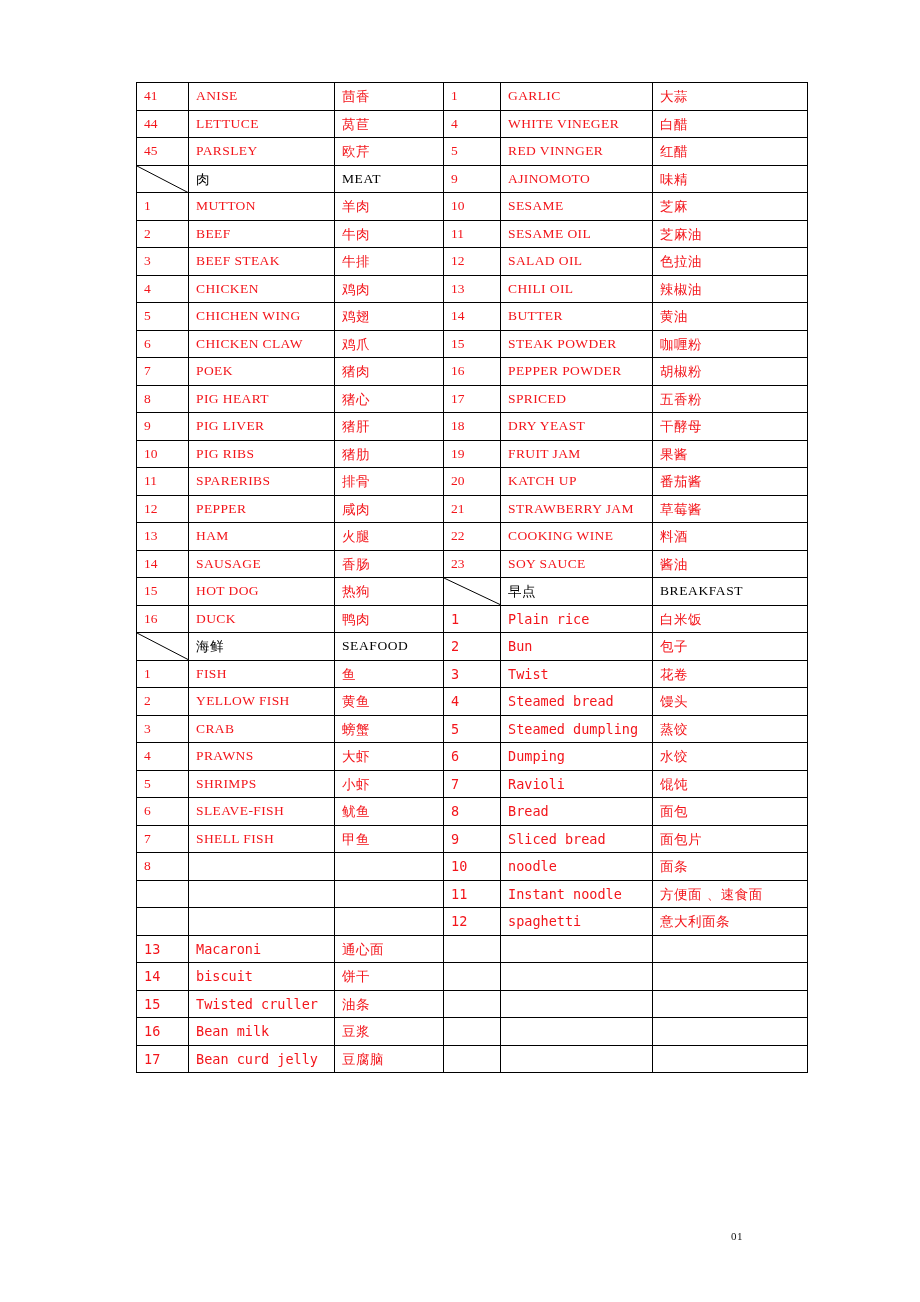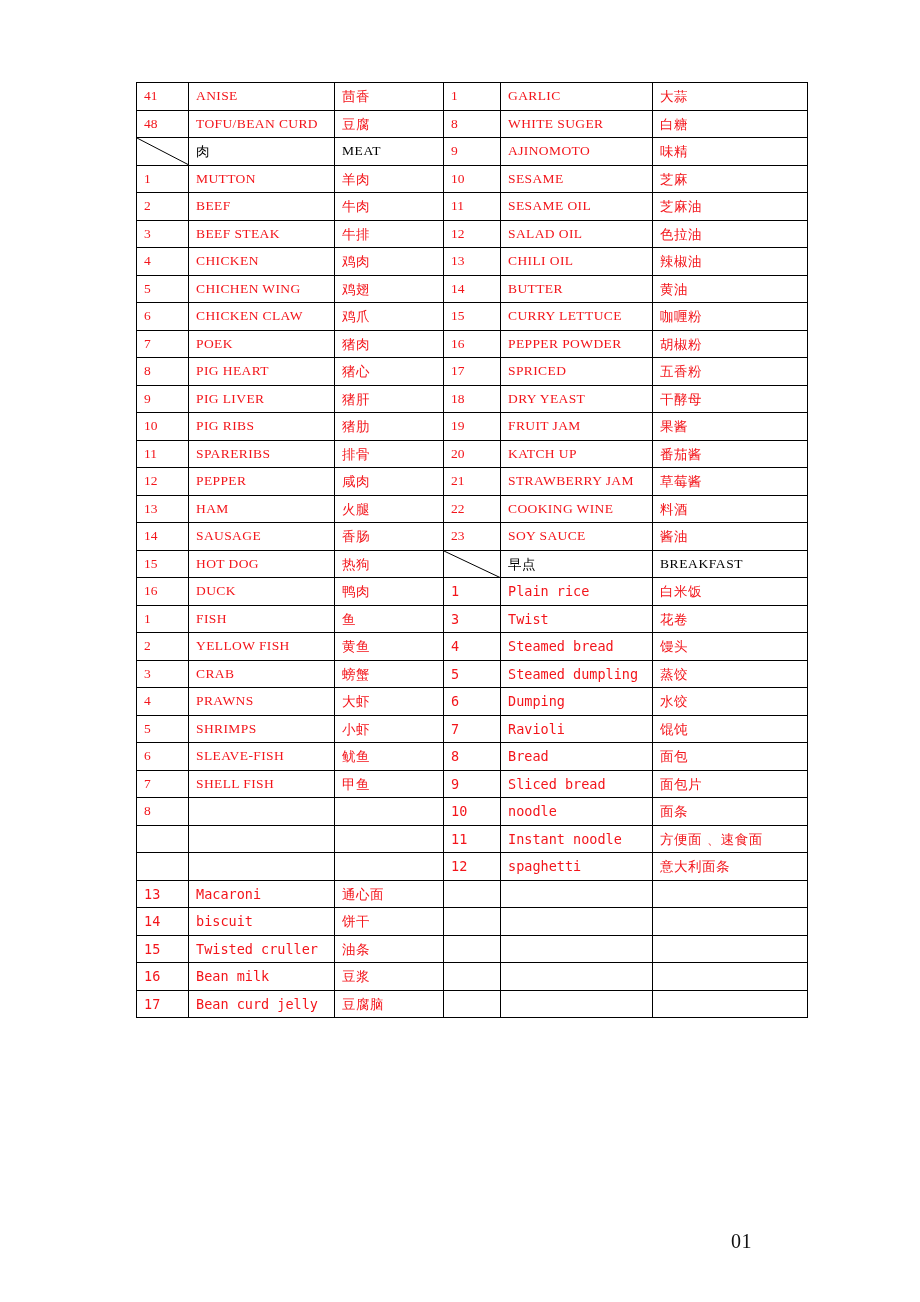--- a/index.html
+++ b/index.html
@@ -43,21 +43,21 @@
   
   td.hdr{color:#000000;}
   td.hdr.zh{font-family:"DejaVu Sans","Liberation Sans",sans-serif;font-size:14px;color:#000;}
   td.hdr.en{color:#000000;font-size:13.5px;letter-spacing:0.6px;}
   
   td.slash{position:relative;padding:0;}
   td.slash svg{position:absolute;left:0;top:0;width:100%;height:100%;display:block;}
 
   .pagenum{
     position:absolute;left:731px;top:1230px;
-    font-size:20px;color:#111;
+    font-size:11px;color:#111;
     font-family:"Liberation Serif","DejaVu Serif",serif;
     letter-spacing:0.5px;
   }
 </style>
 </head>
 <body>
 
 <div class="page">
 
   <table class="glossary">
@@ -72,26 +72,34 @@
     <tbody id="glossary-body">
         <tr>
           <td class="num">41</td>
           <td class="en">ANISE</td>
           <td class="zh">茴香</td>
           <td class="num">1</td>
           <td class="en">GARLIC</td>
           <td class="zh">大蒜</td>
         </tr>
         <tr>
-          <td class="num">48</td>
-          <td class="en">TOFU/BEAN CURD</td>
-          <td class="zh">豆腐</td>
-          <td class="num">8</td>
-          <td class="en">WHITE SUGER</td>
-          <td class="zh">白糖</td>
+          <td class="num">44</td>
+          <td class="en">LETTUCE</td>
+          <td class="zh">莴苣</td>
+          <td class="num">4</td>
+          <td class="en">WHITE VINEGER</td>
+          <td class="zh">白醋</td>
+        </tr>
+        <tr>
+          <td class="num">45</td>
+          <td class="en">PARSLEY</td>
+          <td class="zh">欧芹</td>
+          <td class="num">5</td>
+          <td class="en">RED VINNGER</td>
+          <td class="zh">红醋</td>
         </tr>
         <tr>
           <td class="num slash">
             <svg viewBox="0 0 52 28" preserveAspectRatio="none" aria-hidden="true">
               <line x1="0" y1="0" x2="52" y2="28" stroke="#000" stroke-width="1" vector-effect="non-scaling-stroke"></line>
             </svg>
           </td>
           <td class="en hdr zh">肉</td>
           <td class="hdr en">MEAT</td>
           <td class="num">9</td>
@@ -136,21 +144,21 @@
           <td class="zh">鸡翅</td>
           <td class="num">14</td>
           <td class="en">BUTTER</td>
           <td class="zh">黄油</td>
         </tr>
         <tr>
           <td class="num">6</td>
           <td class="en">CHICKEN CLAW</td>
           <td class="zh">鸡爪</td>
           <td class="num">15</td>
-          <td class="en">CURRY LETTUCE</td>
+          <td class="en">STEAK POWDER</td>
           <td class="zh">咖喱粉</td>
         </tr>
         <tr>
           <td class="num">7</td>
           <td class="en">POEK</td>
           <td class="zh">猪肉</td>
           <td class="num">16</td>
           <td class="en">PEPPER POWDER</td>
           <td class="zh">胡椒粉</td>
         </tr>
@@ -224,20 +232,32 @@
         </tr>
         <tr>
           <td class="num">16</td>
           <td class="en">DUCK</td>
           <td class="zh">鸭肉</td>
           <td class="num mono">1</td>
           <td class="en mono">Plain  rice</td>
           <td class="zh">白米饭</td>
         </tr>
         <tr>
+          <td class="num slash">
+            <svg viewBox="0 0 52 28" preserveAspectRatio="none" aria-hidden="true">
+              <line x1="0" y1="0" x2="52" y2="28" stroke="#000" stroke-width="1" vector-effect="non-scaling-stroke"></line>
+            </svg>
+          </td>
+          <td class="en hdr zh">海鲜</td>
+          <td class="hdr en">SEAFOOD</td>
+          <td class="num mono">2</td>
+          <td class="en mono">Bun</td>
+          <td class="zh">包子</td>
+        </tr>
+        <tr>
           <td class="num">1</td>
           <td class="en">FISH</td>
           <td class="zh">鱼</td>
           <td class="num mono">3</td>
           <td class="en mono">Twist</td>
           <td class="zh">花卷</td>
         </tr>
         <tr>
           <td class="num">2</td>
           <td class="en">YELLOW FISH</td>

